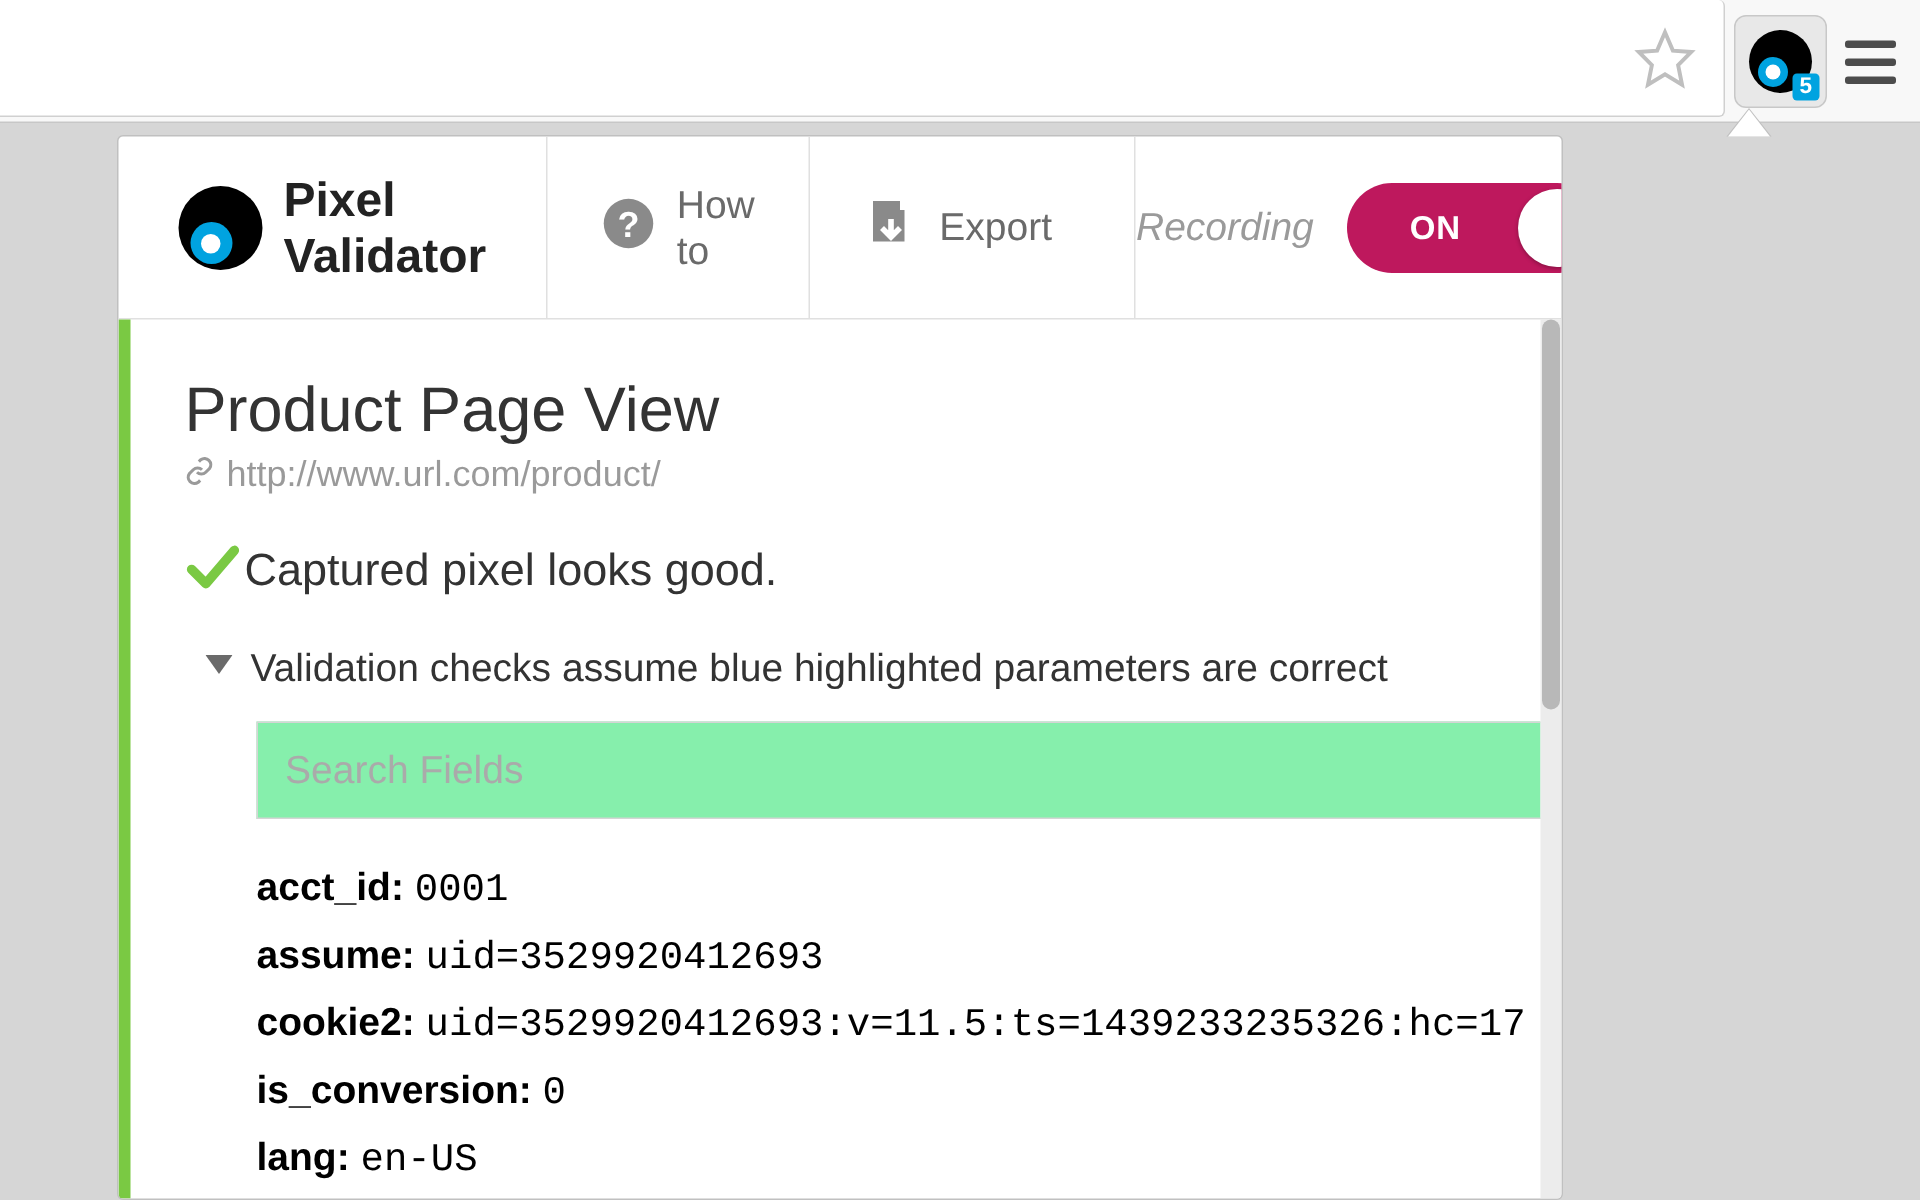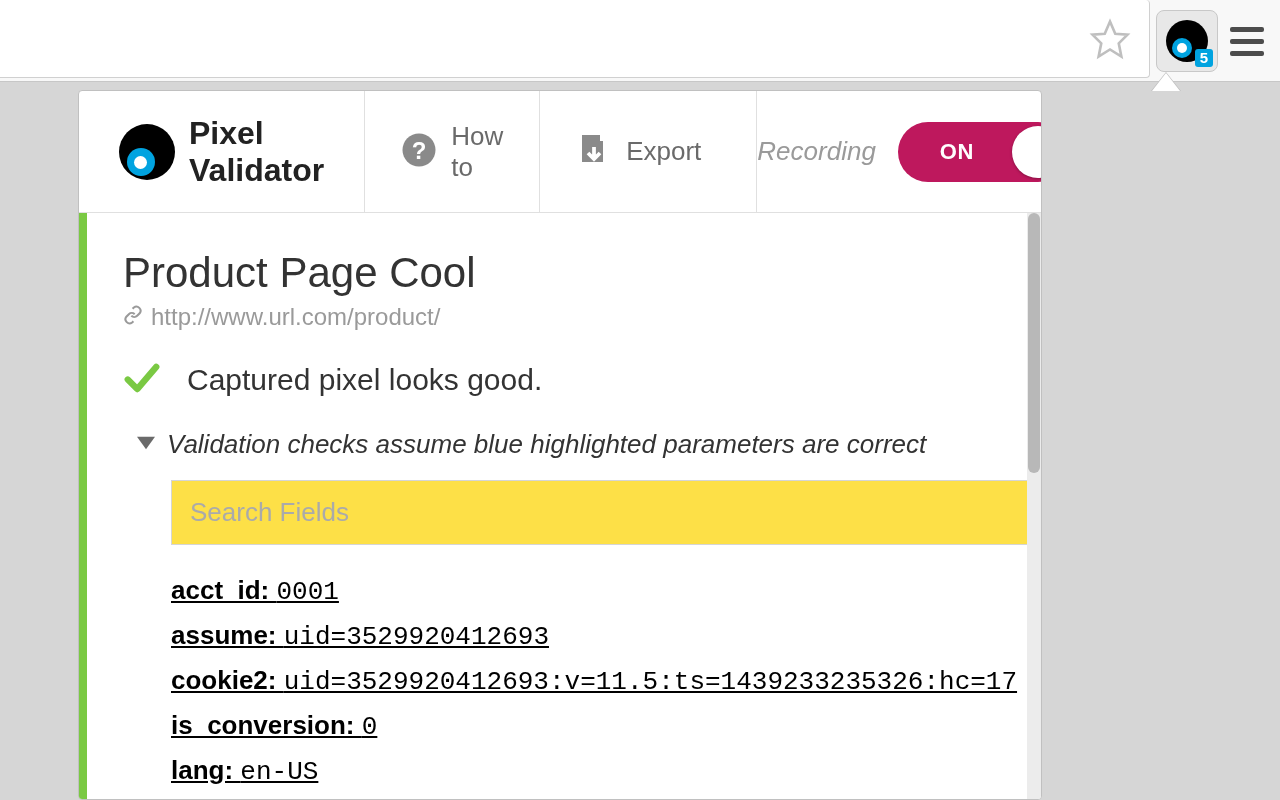--- a/index.html
+++ b/index.html
@@ -274,60 +274,59 @@
     align-items: flex-start;
     gap: 8px;
     color: #9a9a9a;
     font-size: 24px;
     margin-bottom: 28px;
   }
   .page-url-row svg { width: 20px; height: 20px; color: #9a9a9a; }
   .status-row {
     display: flex;
     align-items: center;
-    gap: 26px;
+    gap: 2px;
     margin-bottom: 28px;
   }
   .status-row svg { width: 38px; height: 38px; color: #7ac943; }
   .status-text {
     font-size: 30px;
     color: #333;
   }
   .disclosure-row {
     display: flex;
     align-items: center;
     gap: 12px;
     margin-bottom: 20px;
     margin-left: 14px;
     cursor: pointer;
-    font-style: italic;
   }
   .disclosure-row svg { width: 18px; height: 14px; color: #6a6a6a; }
   .disclosure-text {
     font-size: 26px;
     color: #333;
   }
   .search-box {
     width: 950px;
     border: 1px solid #d5d5d5;
     padding: 16px 18px;
     font-size: 26px;
     color: #333;
     margin-left: 48px;
     margin-bottom: 24px;
     font-family: inherit;
-    background: #fde047;
+    background: #86efac;
   }
   .search-box::placeholder { color: #aaa; }
   .fields {
     margin-left: 48px;
     font-size: 26px;
     line-height: 1.65;
   }
-  .field-row { white-space: nowrap; text-decoration: underline; }
+  .field-row { white-space: nowrap; }
   .field-key { font-weight: 700; }
   .field-val { font-family: "Courier New", Courier, monospace; }
 </style>
 </head>
 <body>
 
 <div class="browser-bar">
   <div class="address-area">
     <span class="star-icon">
       <svg viewBox="0 0 24 24" fill="none" stroke="currentColor" stroke-width="1.5">
@@ -379,21 +378,21 @@
       <div class="toggle">
         <span class="toggle-label">ON</span>
         <div class="toggle-knob"></div>
       </div>
     </div>
   </div>
 
   <div class="popup-body">
     <div class="stripe"></div>
     <div class="body-content">
-      <h1 class="page-title">Product Page Cool</h1>
+      <h1 class="page-title">Product Page View</h1>
       <div class="page-url-row">
         <span>
           <svg viewBox="0 0 24 24" fill="none" stroke="currentColor" stroke-width="2.5">
             <path d="M10 13a5 5 0 0 0 7 0l3-3a5 5 0 0 0-7-7l-1.5 1.5"></path>
             <path d="M14 11a5 5 0 0 0-7 0l-3 3a5 5 0 0 0 7 7l1.5-1.5"></path>
           </svg>
         </span>
         <span>http://www.url.com/product/</span>
       </div>
       <div class="status-row">

